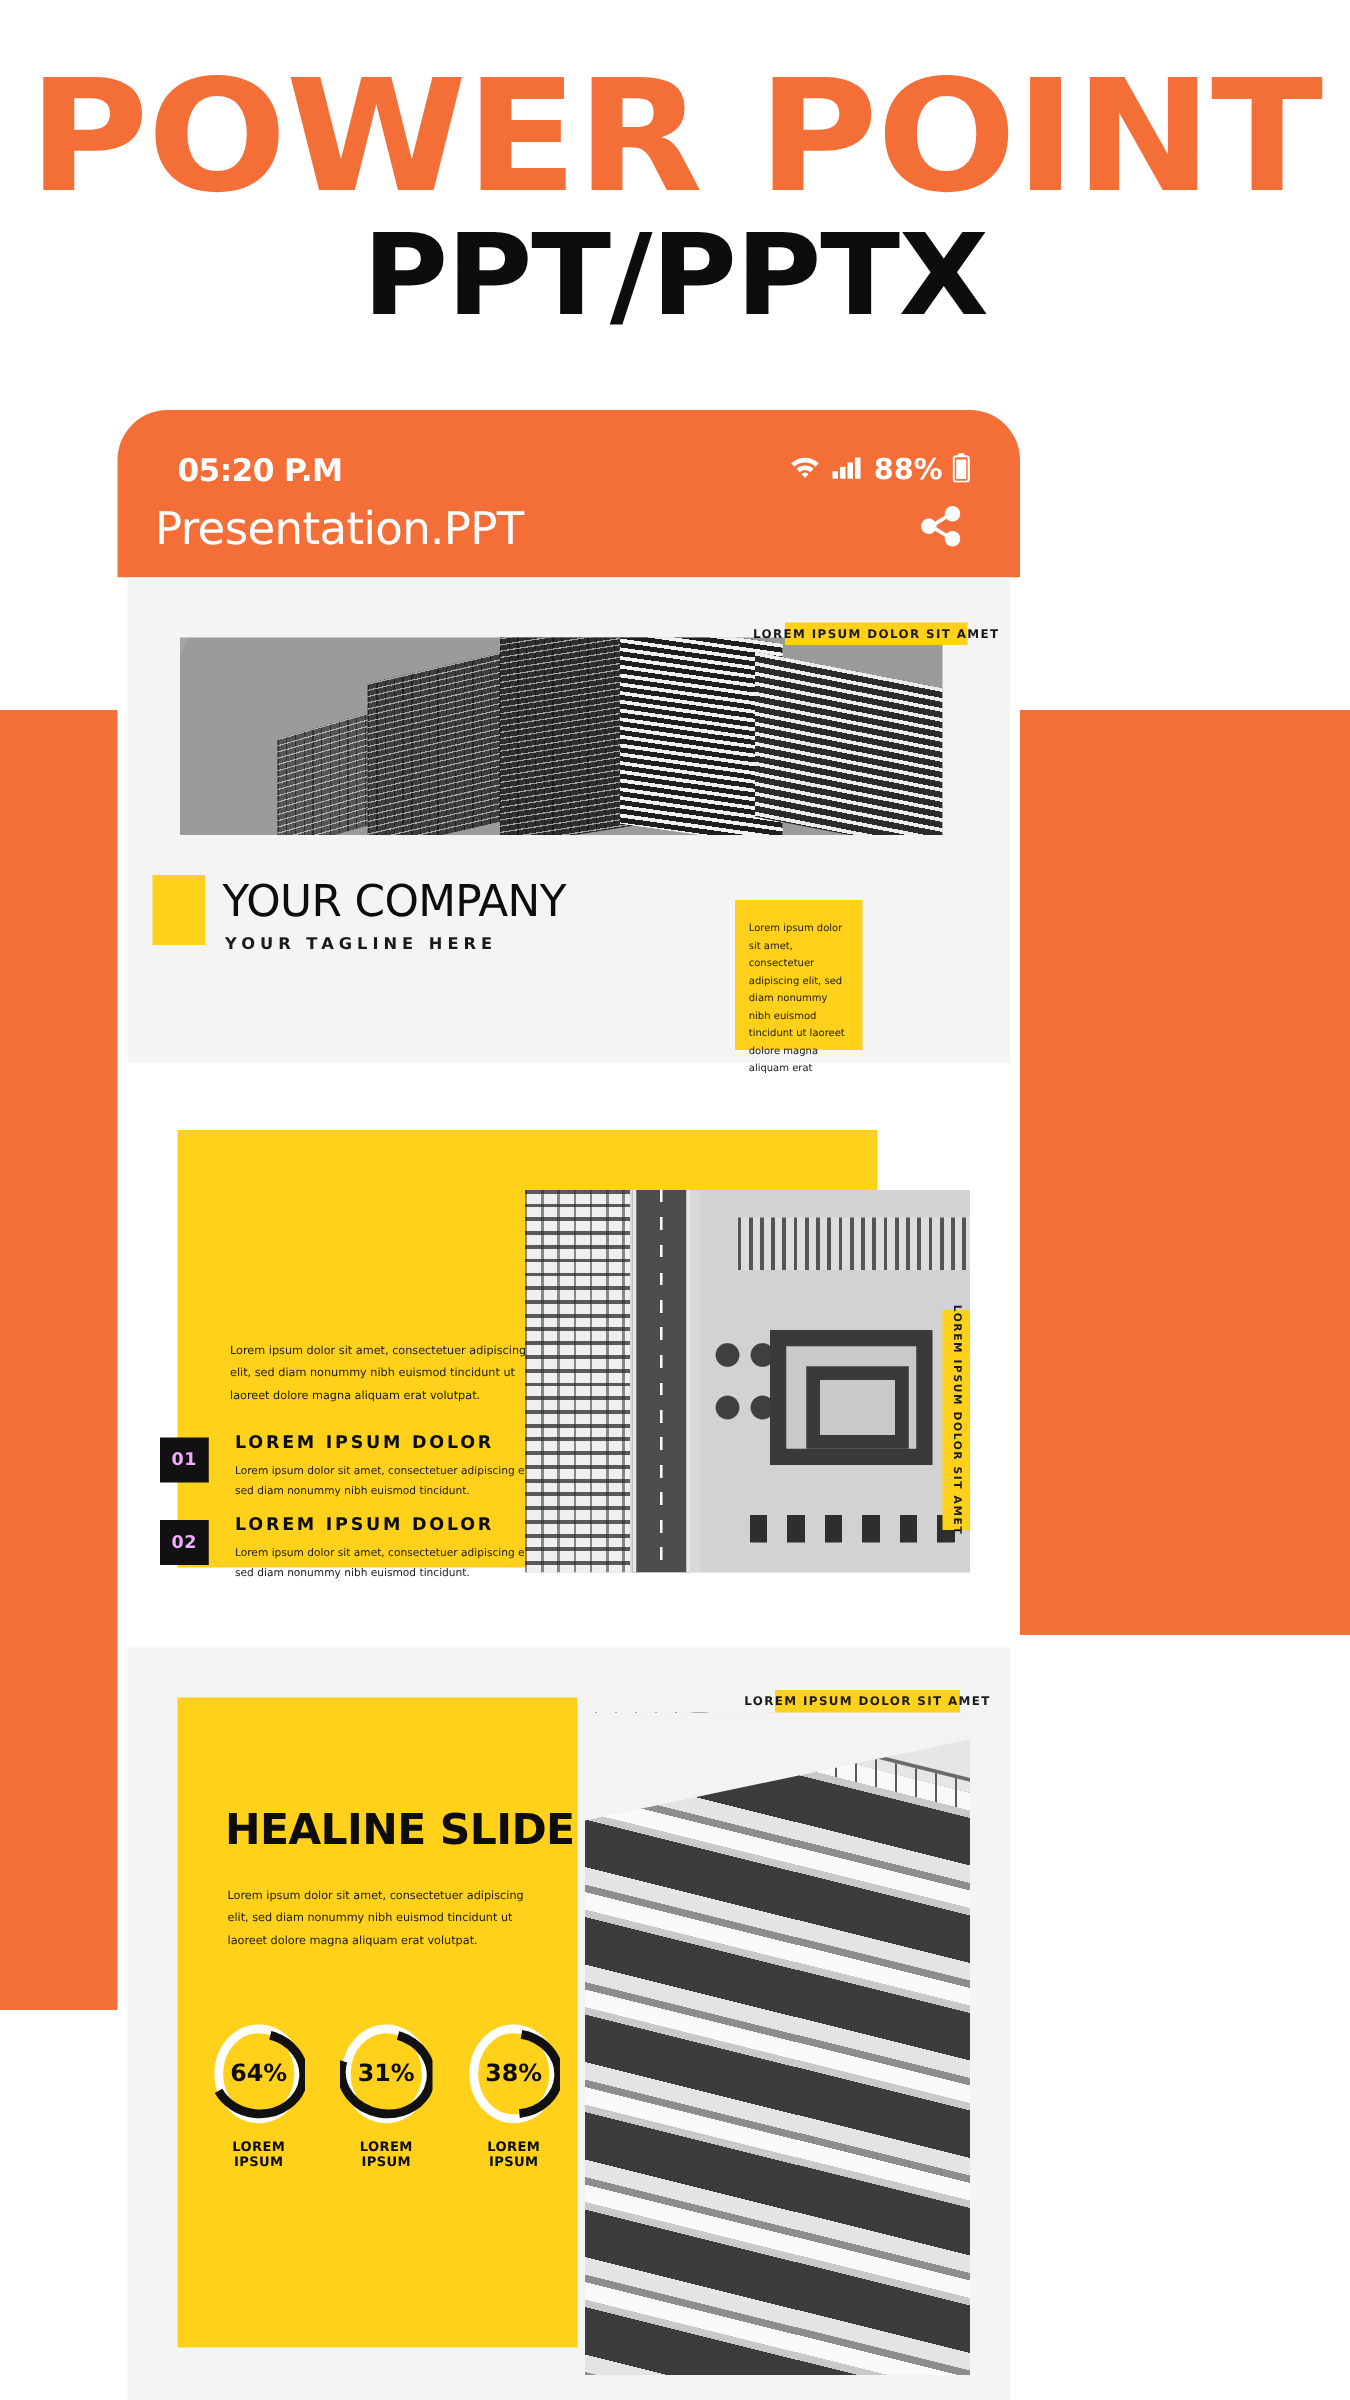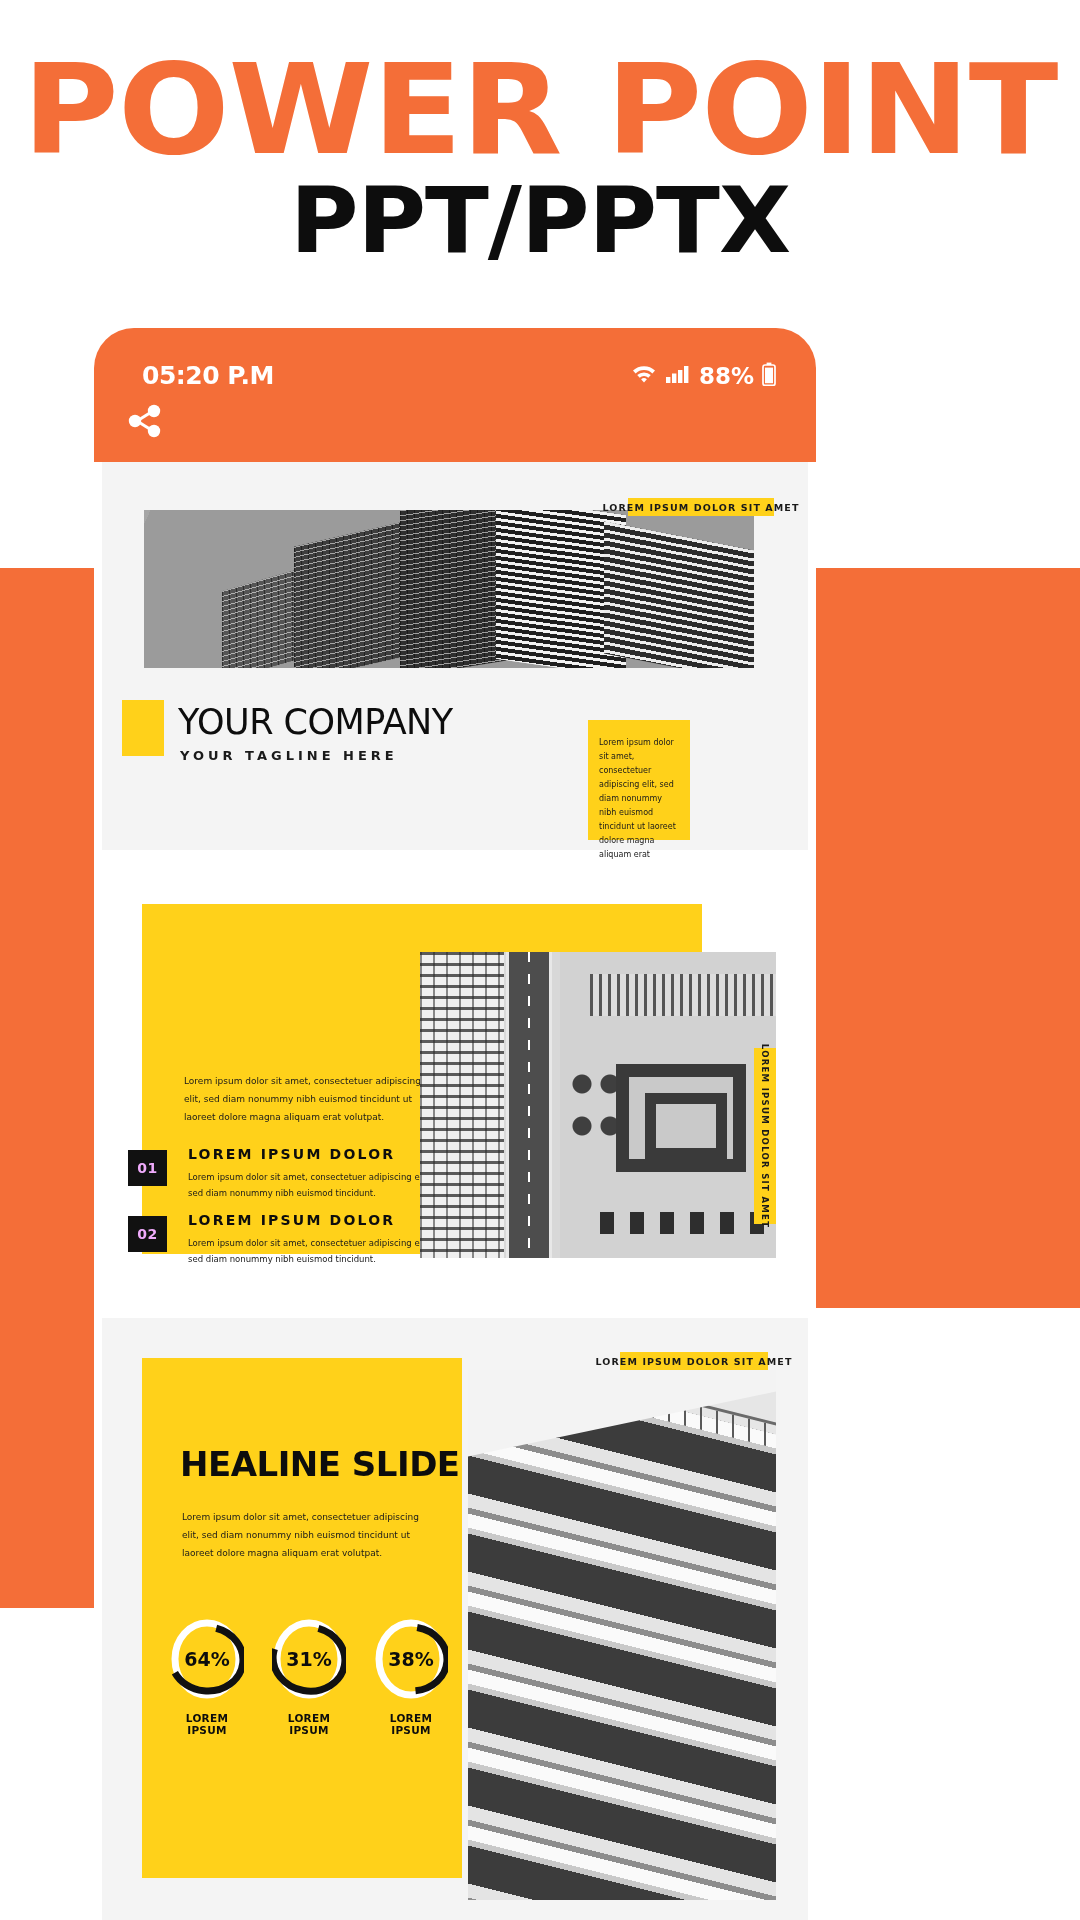--- a/index.html
+++ b/index.html
@@ -51,22 +51,22 @@
     position:absolute; left:94px; top:328px; width:722px; height:1592px;
     z-index:4;
   }
   .phone-top {
     position:absolute; left:0; top:0; width:722px; height:134px;
     background:#F46E38;
     border-top-left-radius:40px;
     border-top-right-radius:40px;
   }
   .statusbar {
-    position:absolute; left:0; top:0; width:722px; height:62px;
-    display:flex; align-items:flex-end; justify-content:space-between;
+    position:absolute; left:0; top:14px; width:722px; height:62px;
+    display:flex; align-items:center; justify-content:space-between;
     padding:6px 40px 0 48px;
   }
   .status-time {
     color:#ffffff; font-size:25px; font-weight:700;
     font-family:"DejaVu Sans", sans-serif;
     letter-spacing:-0.5px;
   }
   .status-right { display:flex; align-items:center; gap:8px; }
   .status-pct {
     color:#ffffff; font-size:23px; font-weight:700;
@@ -376,20 +376,21 @@
           <svg width="14" height="24" viewBox="0 0 14 24">
             <rect x="4.6" y="0.6" width="4.8" height="2.4" fill="#fff"></rect>
             <rect x="1" y="3" width="12" height="20.4" rx="2" fill="none" stroke="#fff" stroke-width="1.7"></rect>
             <rect x="3" y="5.6" width="8" height="15.6" fill="#fff"></rect>
           </svg>
         </span>
       </div>
     </div>
 
     <div class="appbar">
+      <div class="appbar-title">Presentation.PPT</div>
       <div>
         <svg width="42" height="42" viewBox="0 0 42 42">
           <line x1="13" y1="21" x2="29" y2="11" stroke="#fff" stroke-width="3"></line>
           <line x1="13" y1="21" x2="29" y2="31" stroke="#fff" stroke-width="3"></line>
           <circle cx="11" cy="21" r="6.2" fill="#fff"></circle>
           <circle cx="30" cy="11" r="6.2" fill="#fff"></circle>
           <circle cx="30" cy="31" r="6.2" fill="#fff"></circle>
         </svg>
       </div>
     </div>

